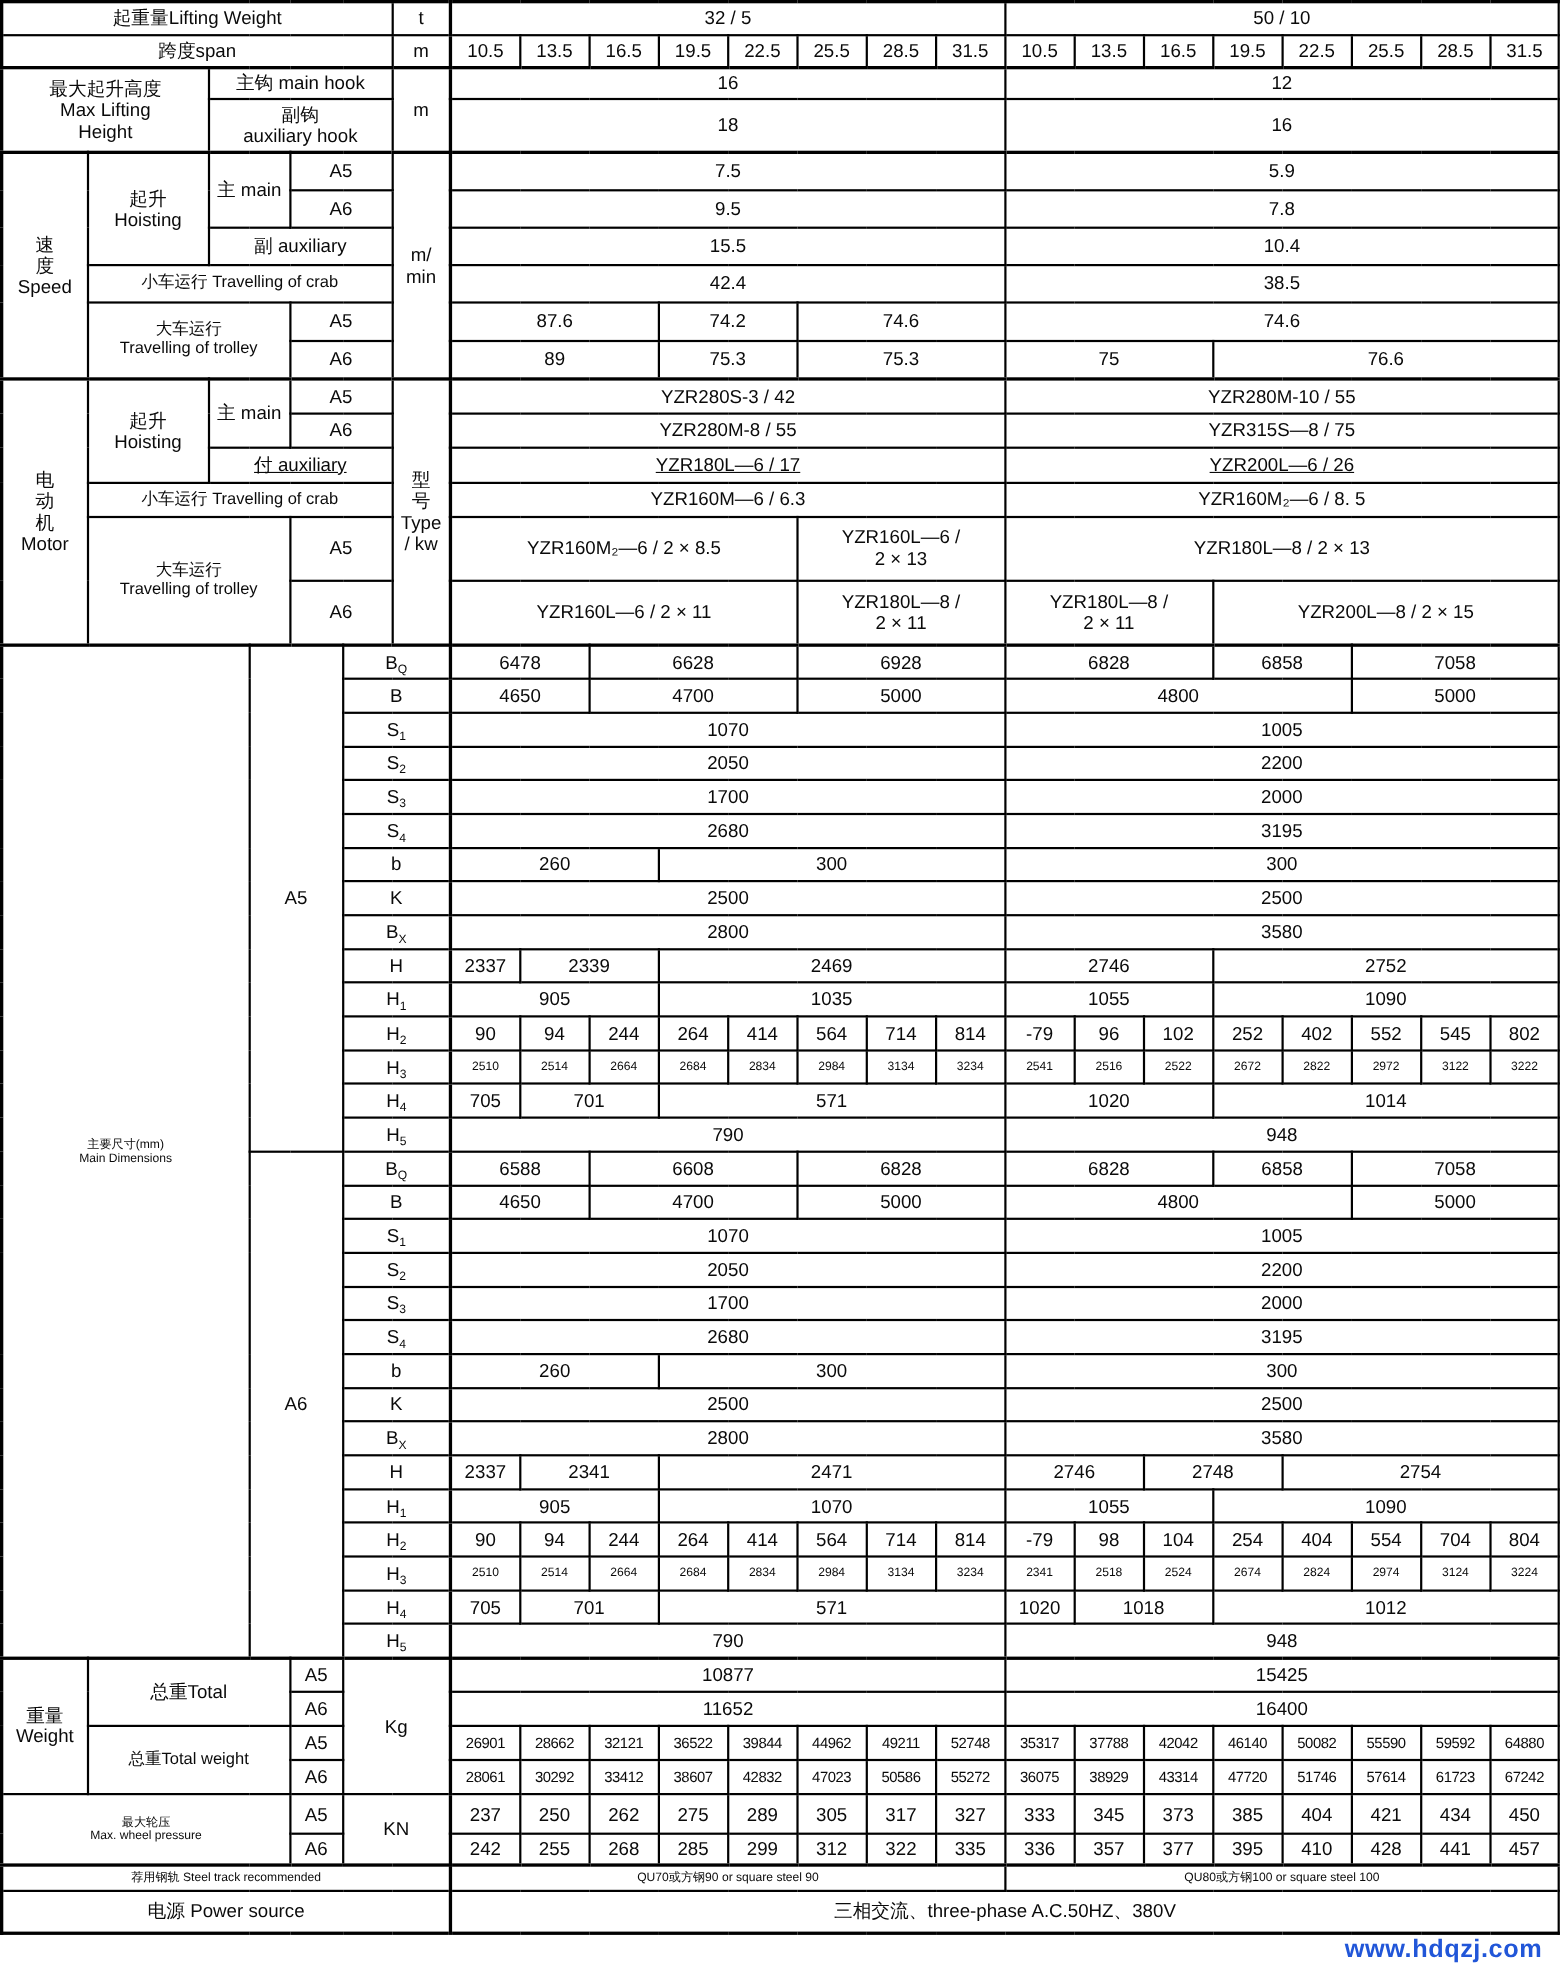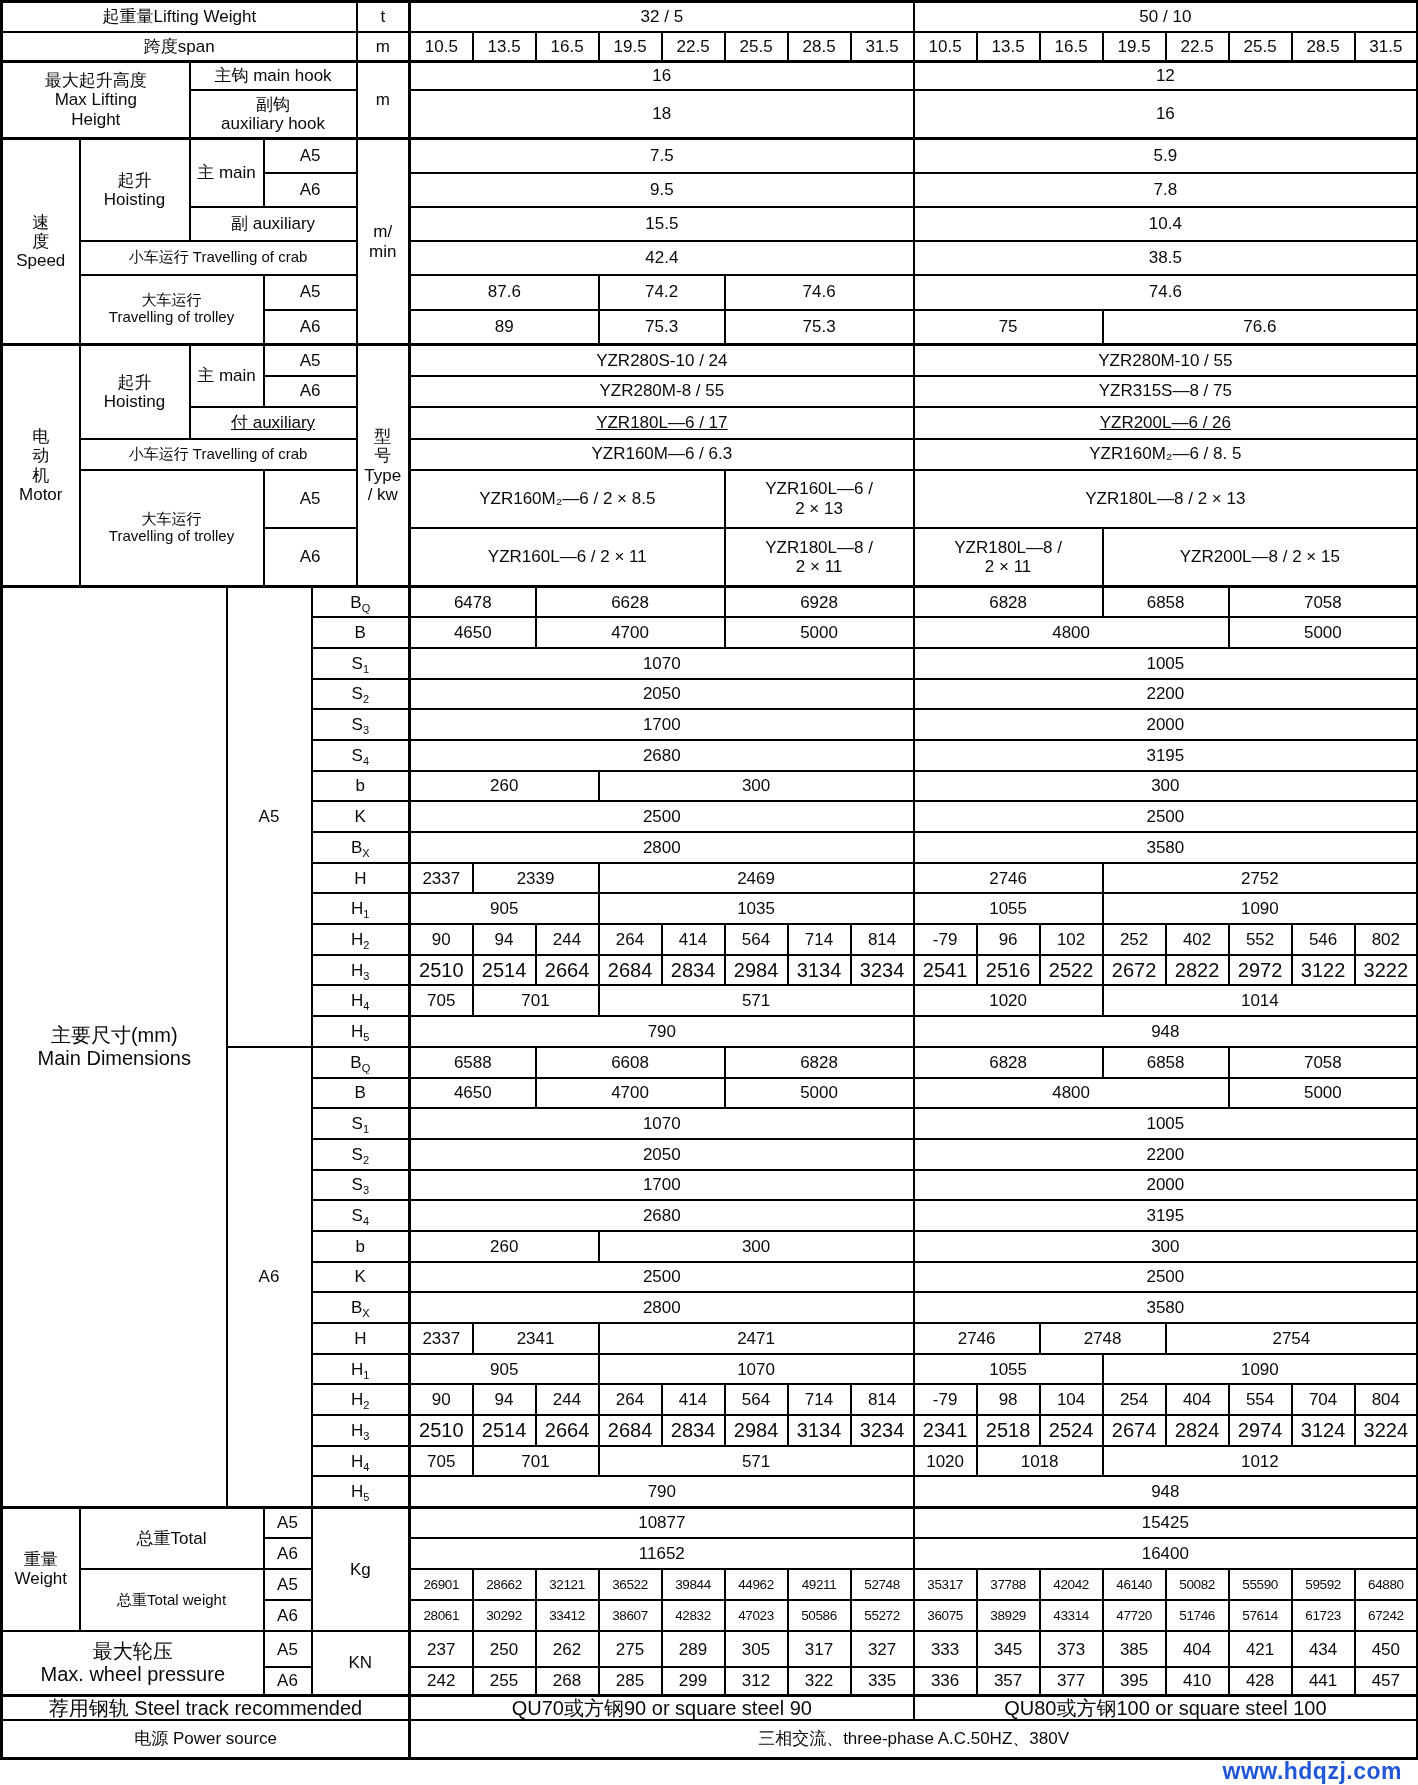--- a/index.html
+++ b/index.html
@@ -13,21 +13,21 @@
   }
   td{
     border:2px solid #000;text-align:center;vertical-align:middle;
     padding:0 1px;font-size:17px;line-height:1.12;white-space:pre-line;
     overflow:hidden;
   }
   td.er{border-right-width:3px;}
   td.sb{border-bottom-width:3px;}
   tr.sb > td{border-bottom-width:3px;}
   td.f15{font-size:15px;margin-left:44px;}
-  td.f16{font-size:20px;}
+  td.f16{font-size:11px;}
   td.sm{font-size:13.5px;letter-spacing:-0.4px;padding:0;}
   span.sub{font-size:11px;position:relative;bottom:-4px;}
   .watermark{
     position:absolute;right:16px;bottom:0px;
     font-size:23px;font-weight:bold;letter-spacing:0.5px;
   }
 </style>
 </head>
 <body>
 
@@ -150,21 +150,21 @@
 机
 Motor</td>
         <td rowspan="3">起升
 Hoisting</td>
         <td colspan="2" rowspan="2">主 main</td>
         <td colspan="2">A5</td>
         <td rowspan="6" class="er sb">型
 号
 Type
 / kw</td>
-        <td colspan="8">YZR280S-10 / 24</td>
+        <td colspan="8">YZR280S-3 / 42</td>
         <td colspan="8">YZR280M-10 / 55</td>
       </tr>
       <tr style="height: 31px;">
         <td colspan="2">A6</td>
         <td colspan="8">YZR280M-8 / 55</td>
         <td colspan="8">YZR315S—8 / 75</td>
       </tr>
       <tr style="height: 32px; text-decoration: underline;">
         <td colspan="4">付 auxiliary</td>
         <td colspan="8">YZR180L—6 / 17</td>
@@ -273,21 +273,21 @@
         <td>414</td>
         <td>564</td>
         <td>714</td>
         <td>814</td>
         <td>-79</td>
         <td>96</td>
         <td>102</td>
         <td>252</td>
         <td>402</td>
         <td>552</td>
-        <td>546</td>
+        <td>545</td>
         <td>802</td>
       </tr>
       <tr style="height: 30.7px;">
         <td colspan="2" class="er"><span>H</span><span class="sub">3</span></td>
         <td class="f16">2510</td>
         <td class="f16">2514</td>
         <td class="f16">2664</td>
         <td class="f16">2684</td>
         <td class="f16">2834</td>
         <td class="f16">2984</td>

